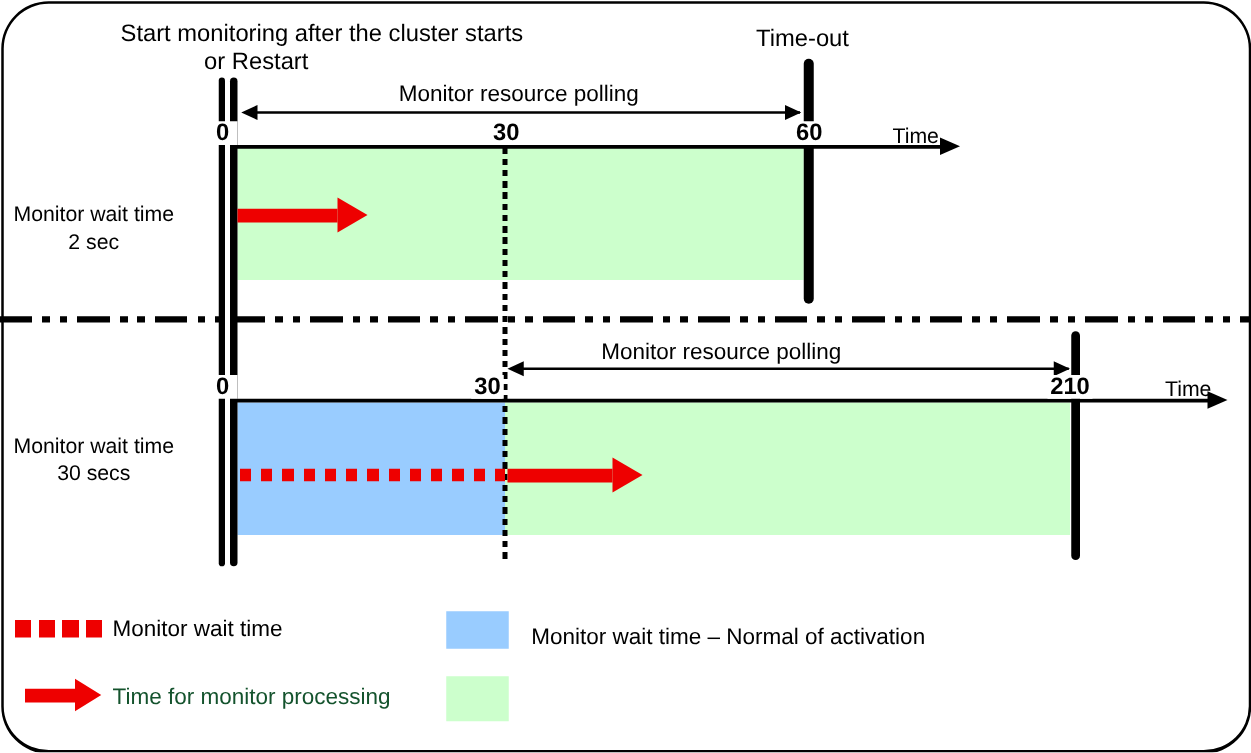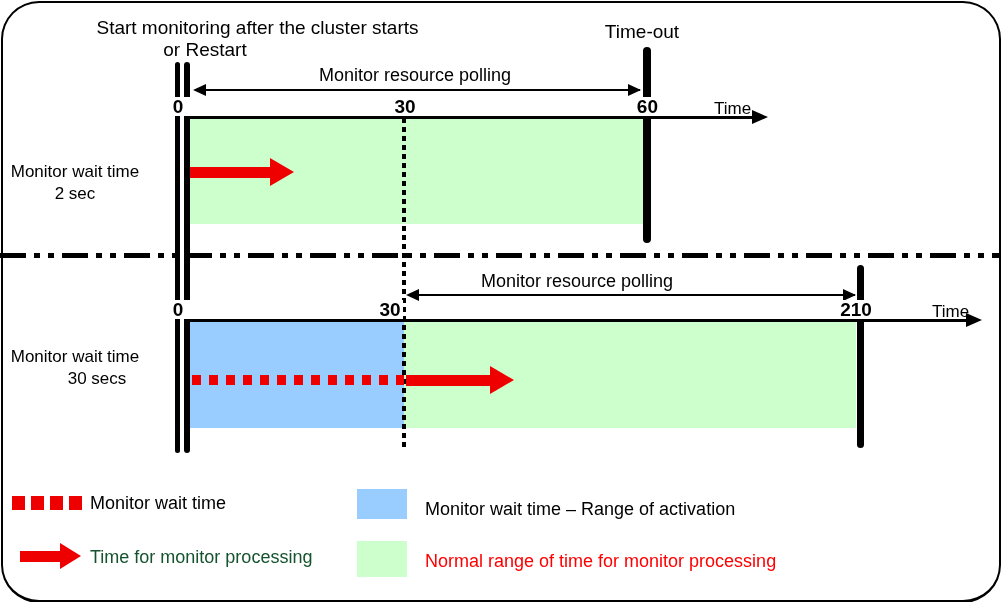--- a/index.html
+++ b/index.html
@@ -98,28 +98,27 @@
   <div class="timelbl" style="left:932px;top:302px;">Time</div>
 
   <div class="axis" style="left:186px;top:319px;width:784px;"></div>
   <div class="tri" style="left:966px;top:313px;border-left:16px solid #000;border-top:7px solid transparent;border-bottom:7px solid transparent;"></div>
 
   <div class="reddots" style="left:192px;top:375px;width:212px;"></div>
   <div class="redbody" style="left:406px;top:375px;width:84px;height:11px;"></div>
   <div class="tri" style="left:490px;top:366px;border-left:24px solid #ee0000;border-top:14px solid transparent;border-bottom:14px solid transparent;"></div>
 
   <div class="rowlbl" style="left:0px;top:347px;">Monitor wait time</div>
-  <div class="rowlbl" style="left:0px;top:369px;padding-left:22px;">30 secs</div>
+  <div class="rowlbl" style="left:0px;top:369px;">30 secs</div>
 
   <div class="abs" style="left:12px;top:496px;width:71px;height:14px;background:repeating-linear-gradient(90deg,#ee0000 0 13px,transparent 13px 19px);"></div>
   <div class="legendtext" style="left:90px;top:493px;color:#000;">Monitor wait time</div>
 
   <div class="redbody" style="left:20px;top:551px;width:40px;height:11px;"></div>
   <div class="tri" style="left:60px;top:543px;border-left:21px solid #ee0000;border-top:13px solid transparent;border-bottom:13px solid transparent;"></div>
   <div class="legendtext" style="left:90px;top:547px;color:#14532d;">Time for monitor processing</div>
 
   <div class="swatch" style="left:357px;top:489px;height:30px;background:#99ccff;"></div>
-  <div class="legendtext" style="left:425px;top:499px;color:#000;">Monitor wait time – Range of activation</div>
+  <div class="legendtext" style="left:425px;top:499px;color:#000;">Monitor wait time – Normal of activation</div>
 
   <div class="swatch" style="left:357px;top:541px;height:36px;background:#ccffcc;"></div>
-  <div class="legendtext" style="left:425px;top:551px;color:#ff0000;">Normal range of time for monitor processing</div>
 
 </div>
 
 </body></html>

